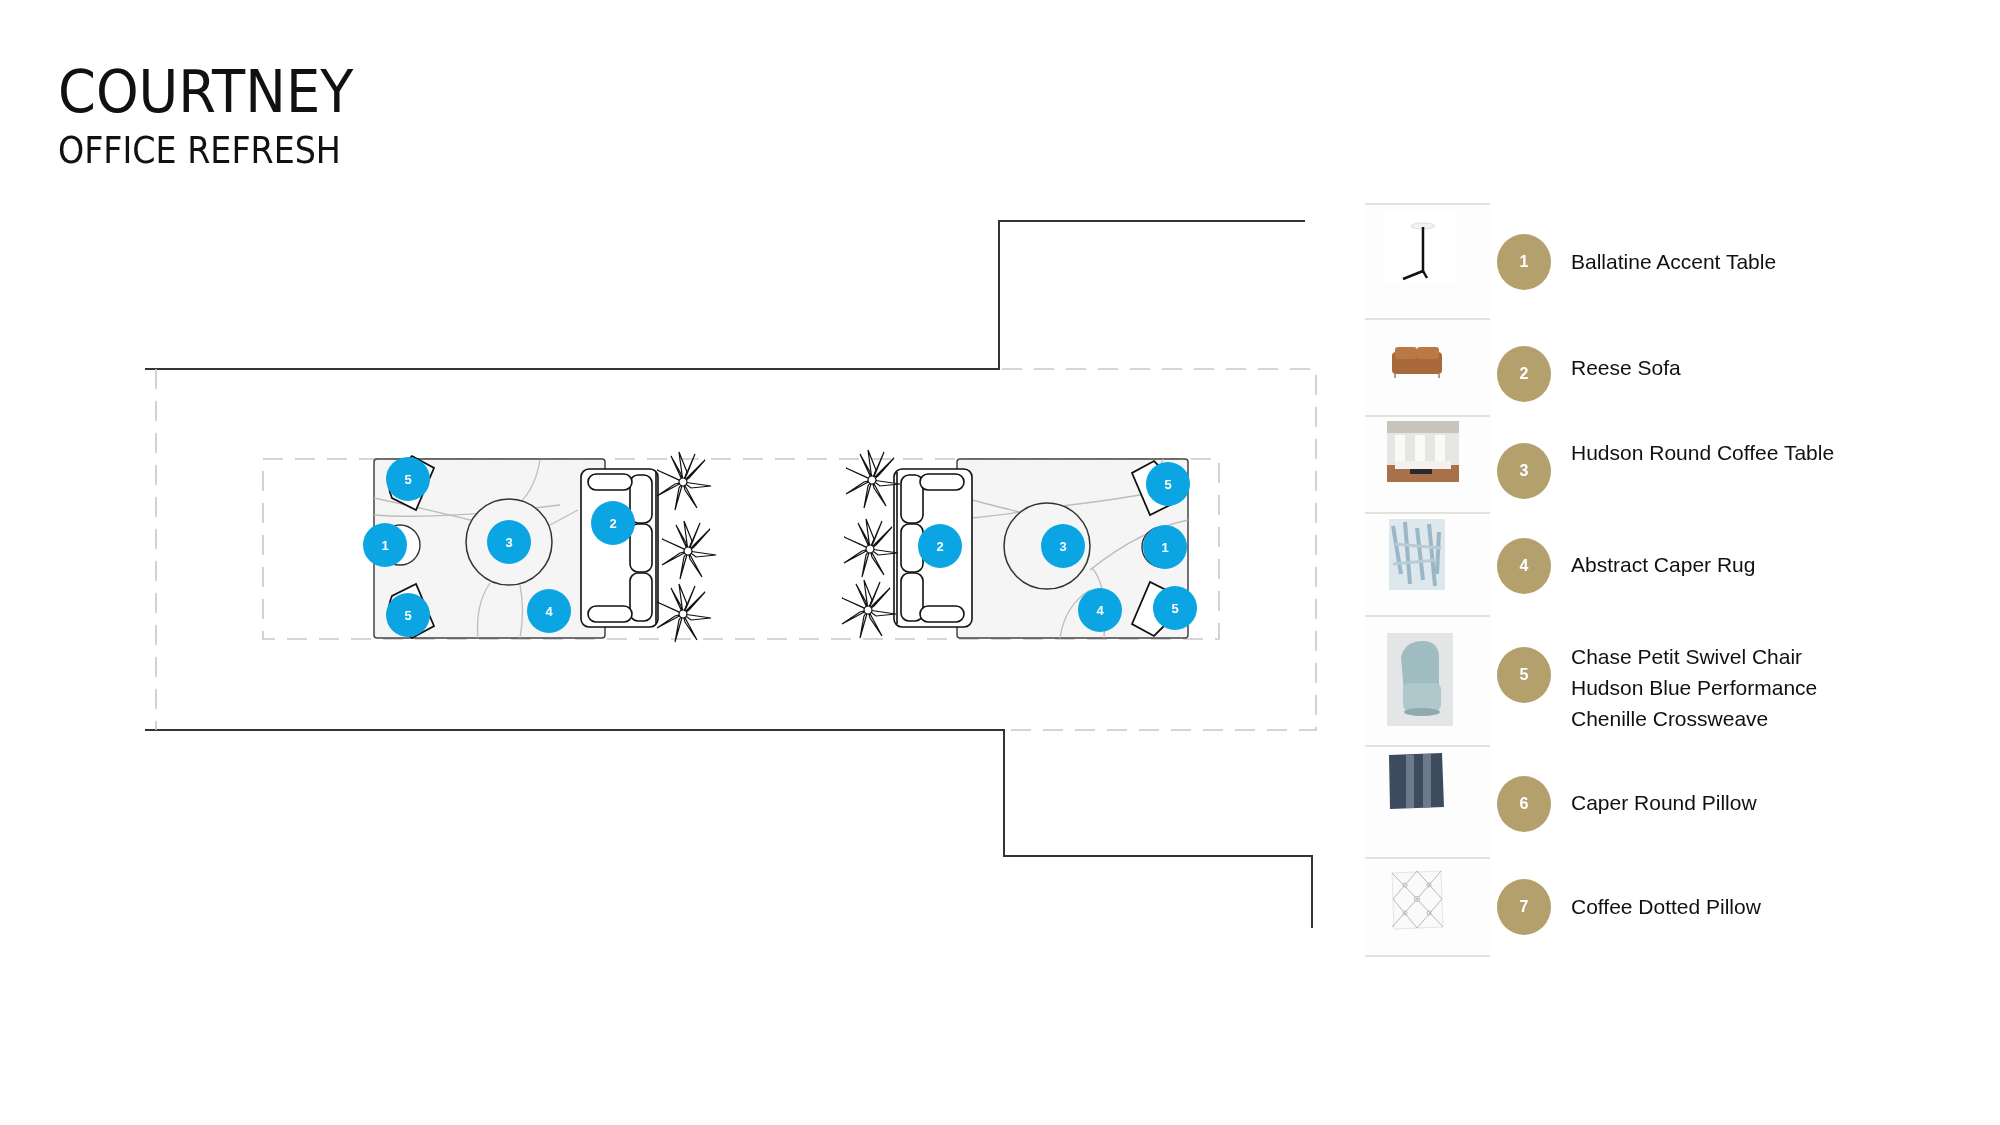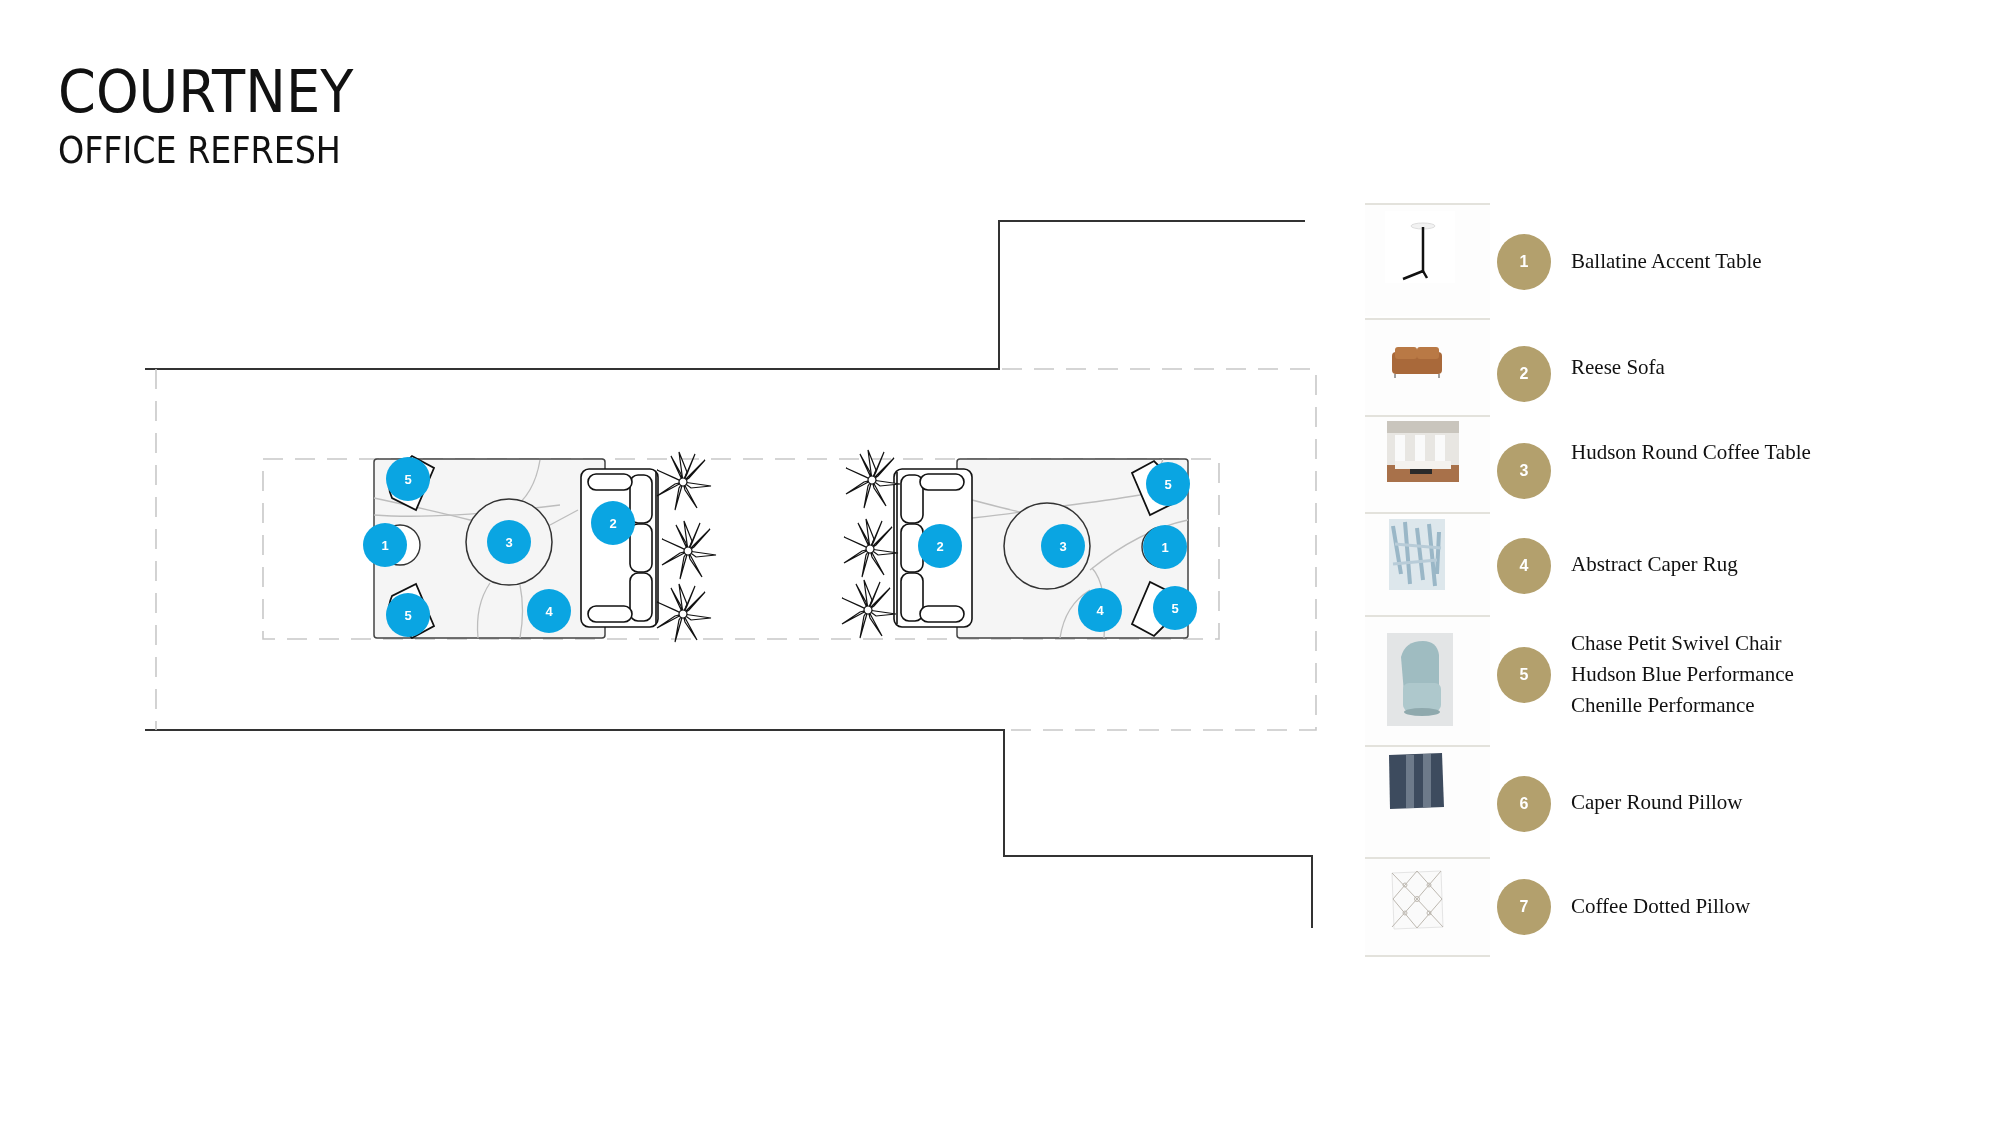--- a/index.html
+++ b/index.html
@@ -4,21 +4,21 @@
 <style>
   html, body { margin:0; padding:0; background:#ffffff; }
   body { width:2000px; height:1125px; position:relative; overflow:hidden; font-family:"DejaVu Sans", sans-serif; color:#111; }
   .title { position:absolute; left:58px; top:62px; font-size:59px; letter-spacing:0px; font-family:"DejaVu Sans", sans-serif; font-weight:400; line-height:1; transform:scaleX(0.92); transform-origin:left top; }
   .subtitle { position:absolute; left:58px; top:132px; font-size:37px; font-family:"DejaVu Sans", sans-serif; line-height:1; transform:scaleX(0.9); transform-origin:left top; }
   #plan { position:absolute; left:0; top:0; width:2000px; height:1125px; }
   .legend-row { position:absolute; left:1365px; width:635px; }
   .legend-divider { position:absolute; left:1365px; width:125px; height:2px; background:#e3e2dc; }
   .legend-thumb { position:absolute; left:0; width:125px; background:#fdfdfd; }
   .legend-badge { position:absolute; left:132px; width:54px; height:56px; border-radius:50%; background:#b3a06d; color:#fff; font-weight:bold; font-size:16px; display:flex; align-items:center; justify-content:center; font-family:"Liberation Sans", sans-serif; }
-  .legend-label { position:absolute; left:206px; font-size:21px; line-height:31px; color:#111; font-family:Liberation Serif, serif; white-space:nowrap; }
+  .legend-label { position:absolute; left:206px; font-size:21px; line-height:31px; color:#111; font-family:Liberation Sans, sans-serif; white-space:nowrap; }
   .plan-badge text { font-family:"Liberation Sans", sans-serif; font-weight:bold; }
 </style>
 </head>
 <body>
 
 <div class="title">COURTNEY</div>
 <div class="subtitle">OFFICE REFRESH</div>
 
 <svg id="plan" width="2000" height="1125" viewBox="0 0 2000 1125" xmlns="http://www.w3.org/2000/svg">
   <defs>
@@ -233,24 +233,24 @@
   <div class="legend-row" style="top:617px;height:128px">
     <div class="legend-thumb" style="top:0;height:128px">
       <svg width="125" height="128" viewBox="0 0 125 128">
         <rect x="22" y="16" width="66" height="93" fill="#e3e5e6"></rect>
         <path d="M36,40 Q40,24 58,24 Q72,24 74,38 L74,88 L40,88 Z" fill="#9fbcc1"></path>
         <rect x="38" y="66" width="38" height="28" rx="6" fill="#aec8cc"></rect>
         <ellipse cx="57" cy="95" rx="18" ry="4" fill="#8fa9ad"></ellipse>
       </svg>
     </div>
     <div class="legend-badge" style="top:30px">5</div>
-    <div class="legend-label" style="top:11px">
+    <div class="legend-label" style="top:24px">
       <div>Chase Petit Swivel Chair</div>
       <div>Hudson Blue Performance</div>
-      <div>Chenille Performance</div>
+      <div>Chenille Crossweave</div>
     </div>
   </div>
 
   <div class="legend-row" style="top:747px;height:110px">
     <div class="legend-thumb" style="top:0;height:110px">
       <svg width="125" height="110" viewBox="0 0 125 110">
         <path d="M24,8 L77,6 L79,60 L25,62 Z" fill="#3d4b5e"></path>
         <rect x="41" y="8" width="8" height="53" fill="#6d7a8a"></rect>
         <rect x="58" y="7" width="8" height="53" fill="#6d7a8a"></rect>
       </svg>

